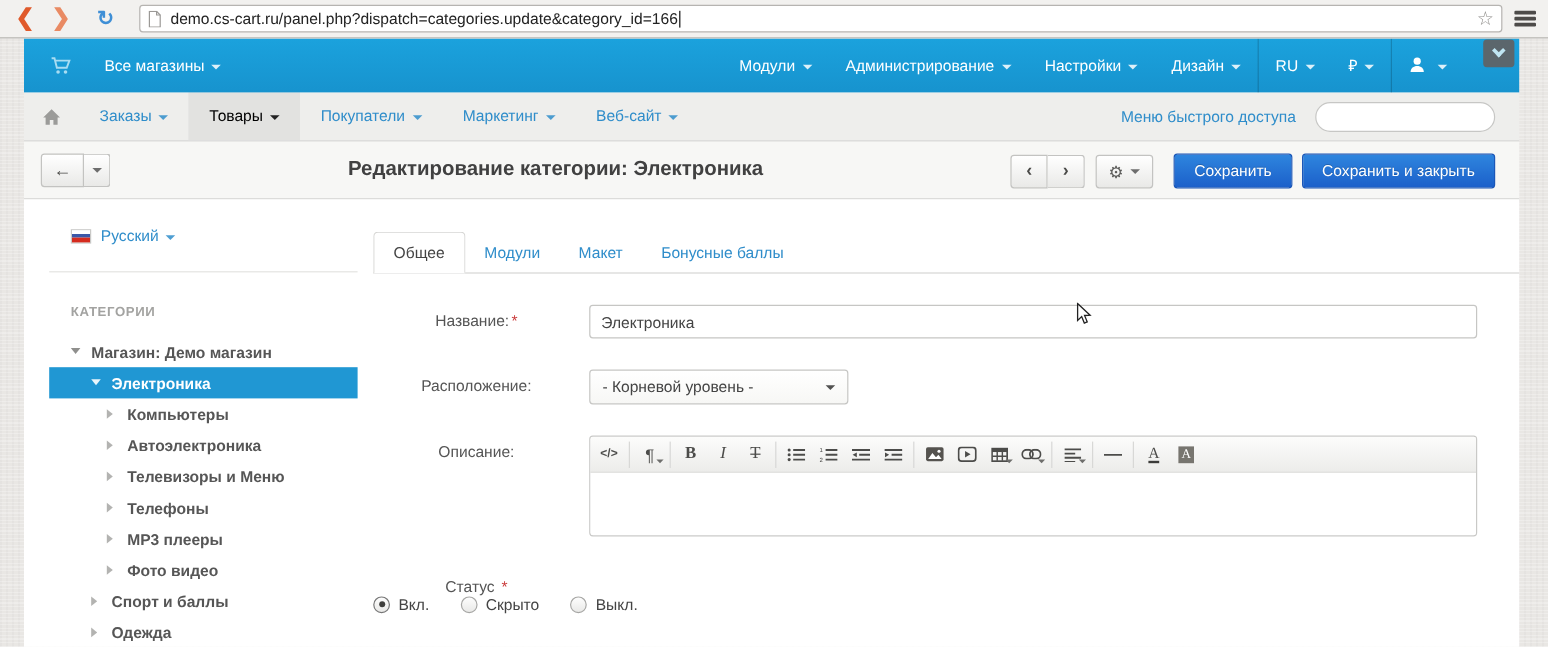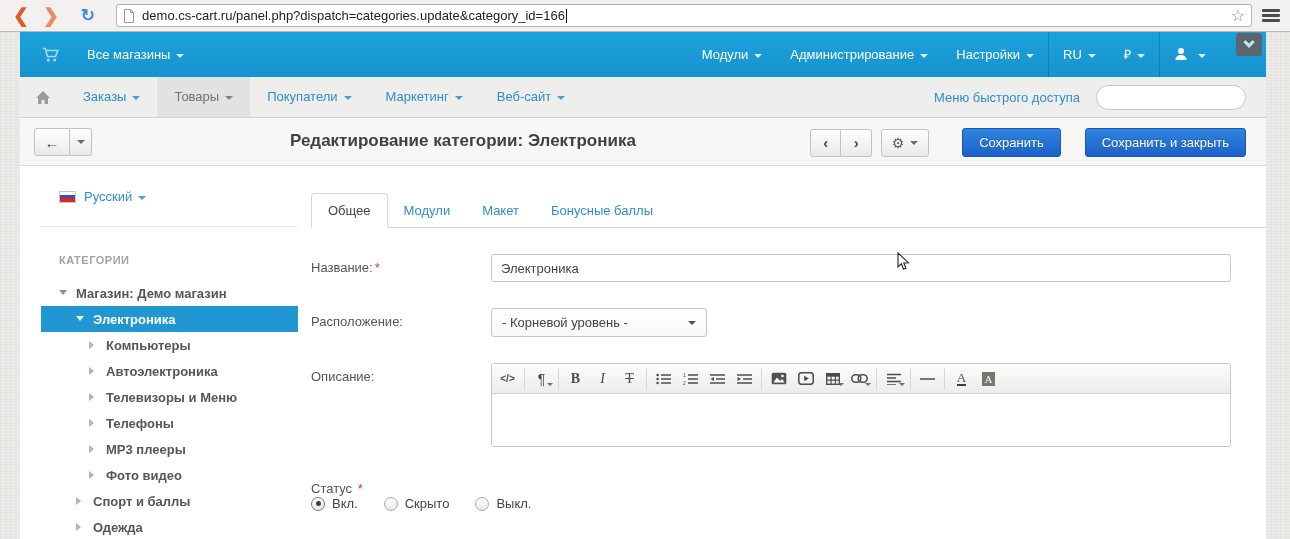--- a/index.html
+++ b/index.html
@@ -41,21 +41,21 @@
     border-top:4px solid currentColor; vertical-align:middle; margin-left:6px; opacity:.85; }
   .collapse-tab { position:absolute; right:4px; top:1px; width:26px; height:23px; background:#5b666c;
     border-radius:3px; display:flex; align-items:center; justify-content:center; cursor:pointer; z-index:5; }
   .collapse-tab .chev { width:8px; height:8px; border-right:3px solid #bfe5f2; border-bottom:3px solid #bfe5f2;
     transform:rotate(45deg) translate(-2px,-2px); }
 
   
   .navbar { height:41px; background:#eeeeec; border-bottom:1px solid #d3d3d1; display:flex; align-items:center; }
   .nb-home { padding:0 15px; display:inline-flex; align-items:center; height:40px; cursor:pointer; }
   .nb-item { padding:0 17px; height:40px; line-height:40px; color:#2f8dca; cursor:pointer; white-space:nowrap; }
-  .nb-item.active { background:#e2e2e0; color:#737373; }
+  .nb-item.active { background:#e2e2e0; color:#000000; }
   .nb-right { margin-left:auto; display:flex; align-items:center; padding-right:20px; }
   .quick-link { color:#2f8dca; margin-right:16px; cursor:pointer; white-space:nowrap; }
   .search-pill { width:150px; height:25px; border:1px solid #c7c7c5; border-radius:13px; background:#fff;
     display:flex; align-items:center; padding:0 8px; }
   .search-pill input { border:none; outline:none; flex:1; font-size:12px; font-family:inherit; background:transparent; }
 
   
   .pg-header { height:48px; background:#f7f7f5; border-bottom:1px solid #dcdcda; position:relative; }
   .btn { display:inline-flex; align-items:center; justify-content:center; height:28px;
     background:linear-gradient(#ffffff,#e9e9e7); border:1px solid #c3c3c1; border-radius:3px;
@@ -68,21 +68,21 @@
   .hdr-right { position:absolute; right:20px; top:10px; display:flex; align-items:center; }
   .pn-group { display:flex; margin-right:9px; }
   .pn-group .btn { width:31px; font-size:15px; font-weight:bold; }
   .pn-group .btn:first-child { border-radius:3px 0 0 3px; }
   .pn-group .btn:last-child { border-radius:0 3px 3px 0; border-left:none; }
   .gear-btn { width:48px; margin-right:9px; }
   .gear-btn .gear { font-size:14px; color:#5a5a58; }
   .gear-btn .car { color:#555; }
   .btn-primary { height:29px; padding:0 16px; background:linear-gradient(#2e85de,#1c60ca);
     border:1px solid #1b57b8; color:#fff; border-radius:3px; display:inline-flex; align-items:center;
-    cursor:pointer; margin-left:24px; text-shadow:0 -1px 0 rgba(0,0,0,.2); }
+    cursor:pointer; margin-left:8px; text-shadow:0 -1px 0 rgba(0,0,0,.2); }
 
   
   .main { position:absolute; top:135px; left:0; right:0; bottom:0; display:flex; background:#fff;padding-left:21px; }
   .sidebar { width:257px; flex:none; }
   .lang-row { height:60px; border-bottom:1px solid #e4e4e2; display:flex; align-items:center; padding-left:18px; }
   .flag { width:17px; height:12px; border:1px solid #c9c9c7; margin-right:8px; display:inline-block; }
   .flag i { display:block; height:3.4px; }
   .flag .w { background:#fff; } .flag .b { background:#3a57a7; } .flag .r { background:#d52b1e; }
   .lang-link { color:#2f8dca; cursor:pointer; }
   .lang-link .car { color:#2f8dca; }
@@ -99,21 +99,21 @@
 
   .content { flex:1; padding-left:13px; }
   .tabs { display:flex; align-items:flex-end; border-bottom:1px solid #d6d6d4; margin-top:25px; height:36px; }
   .tab { padding:9px 16px; color:#2f8dca; cursor:pointer; white-space:nowrap; }
   .tab.active { background:#fff; border:1px solid #d6d6d4; border-bottom:1px solid #fff; border-radius:4px 4px 0 0;
     color:#444; margin-bottom:-1px; }
   .sect-head { margin-top:22px; font-size:17px; font-weight:bold; color:#333; display:flex; align-items:center; cursor:pointer; }
   .sect-head .car { border-top-color:#444; margin-left:8px; }
 
   .frow { display:flex; margin-top:26px; }
-  .flabel { width:180px; flex:none; text-align:left; padding-right:8px; padding-top:6px; color:#555; }
+  .flabel { width:180px; flex:none; text-align:center; padding-right:8px; padding-top:6px; color:#555; }
   .req { color:#ca3b3b; margin-left:2px; }
   .txt-input { width:740px; height:28px; border:1px solid #c6c6c4; border-radius:3px; padding:0 9px;
     font-size:13px; font-family:inherit; color:#444; outline:none; }
   .sel { width:216px; height:29px; border:1px solid #c6c6c4; border-radius:3px; background:linear-gradient(#fff,#f7f7f5);
     display:flex; align-items:center; padding:0 10px; color:#444; cursor:pointer; }
   .sel .car { margin-left:auto; color:#333; }
 
   .editor { width:740px; border:1px solid #c9c9c7; border-radius:3px; overflow:hidden; }
   .ed-toolbar { height:30px; background:linear-gradient(#fcfcfb,#ececea); border-bottom:1px solid #d4d4d2;
     display:flex; align-items:center; padding:0 2px; }
@@ -173,20 +173,21 @@
             <circle cx="12.6" cy="13" r="1.5" fill="#a8dcf2"></circle>
           </svg>
       </span>
       <span class="tb-item"><span>Все магазины</span><span class="car"></span></span>
     </div>
     <div class="tb-right">
       <span id="topbar-menus" style="display:flex;">
           <span class="tb-item"><span>Модули</span><span class="car"></span></span>
           <span class="tb-item"><span>Администрирование</span><span class="car"></span></span>
           <span class="tb-item"><span>Настройки</span><span class="car"></span></span>
+          <span class="tb-item"><span>Дизайн</span><span class="car"></span></span>
         </span>
       <span class="tb-sep"></span>
       <span class="tb-item"><span>RU</span><span class="car"></span></span>
       <span class="tb-item"><span>₽</span><span class="car"></span></span>
       <span class="tb-sep"></span>
       <span class="tb-item">
         <svg width="14" height="14" viewBox="0 0 14 14" style="vertical-align:-2px;">
             <circle cx="7" cy="4" r="3" fill="#fff"></circle>
             <path d="M1.5 13 c0-3.2 2.4-5 5.5-5 s5.5 1.8 5.5 5 z" fill="#fff"></path>
           </svg>

